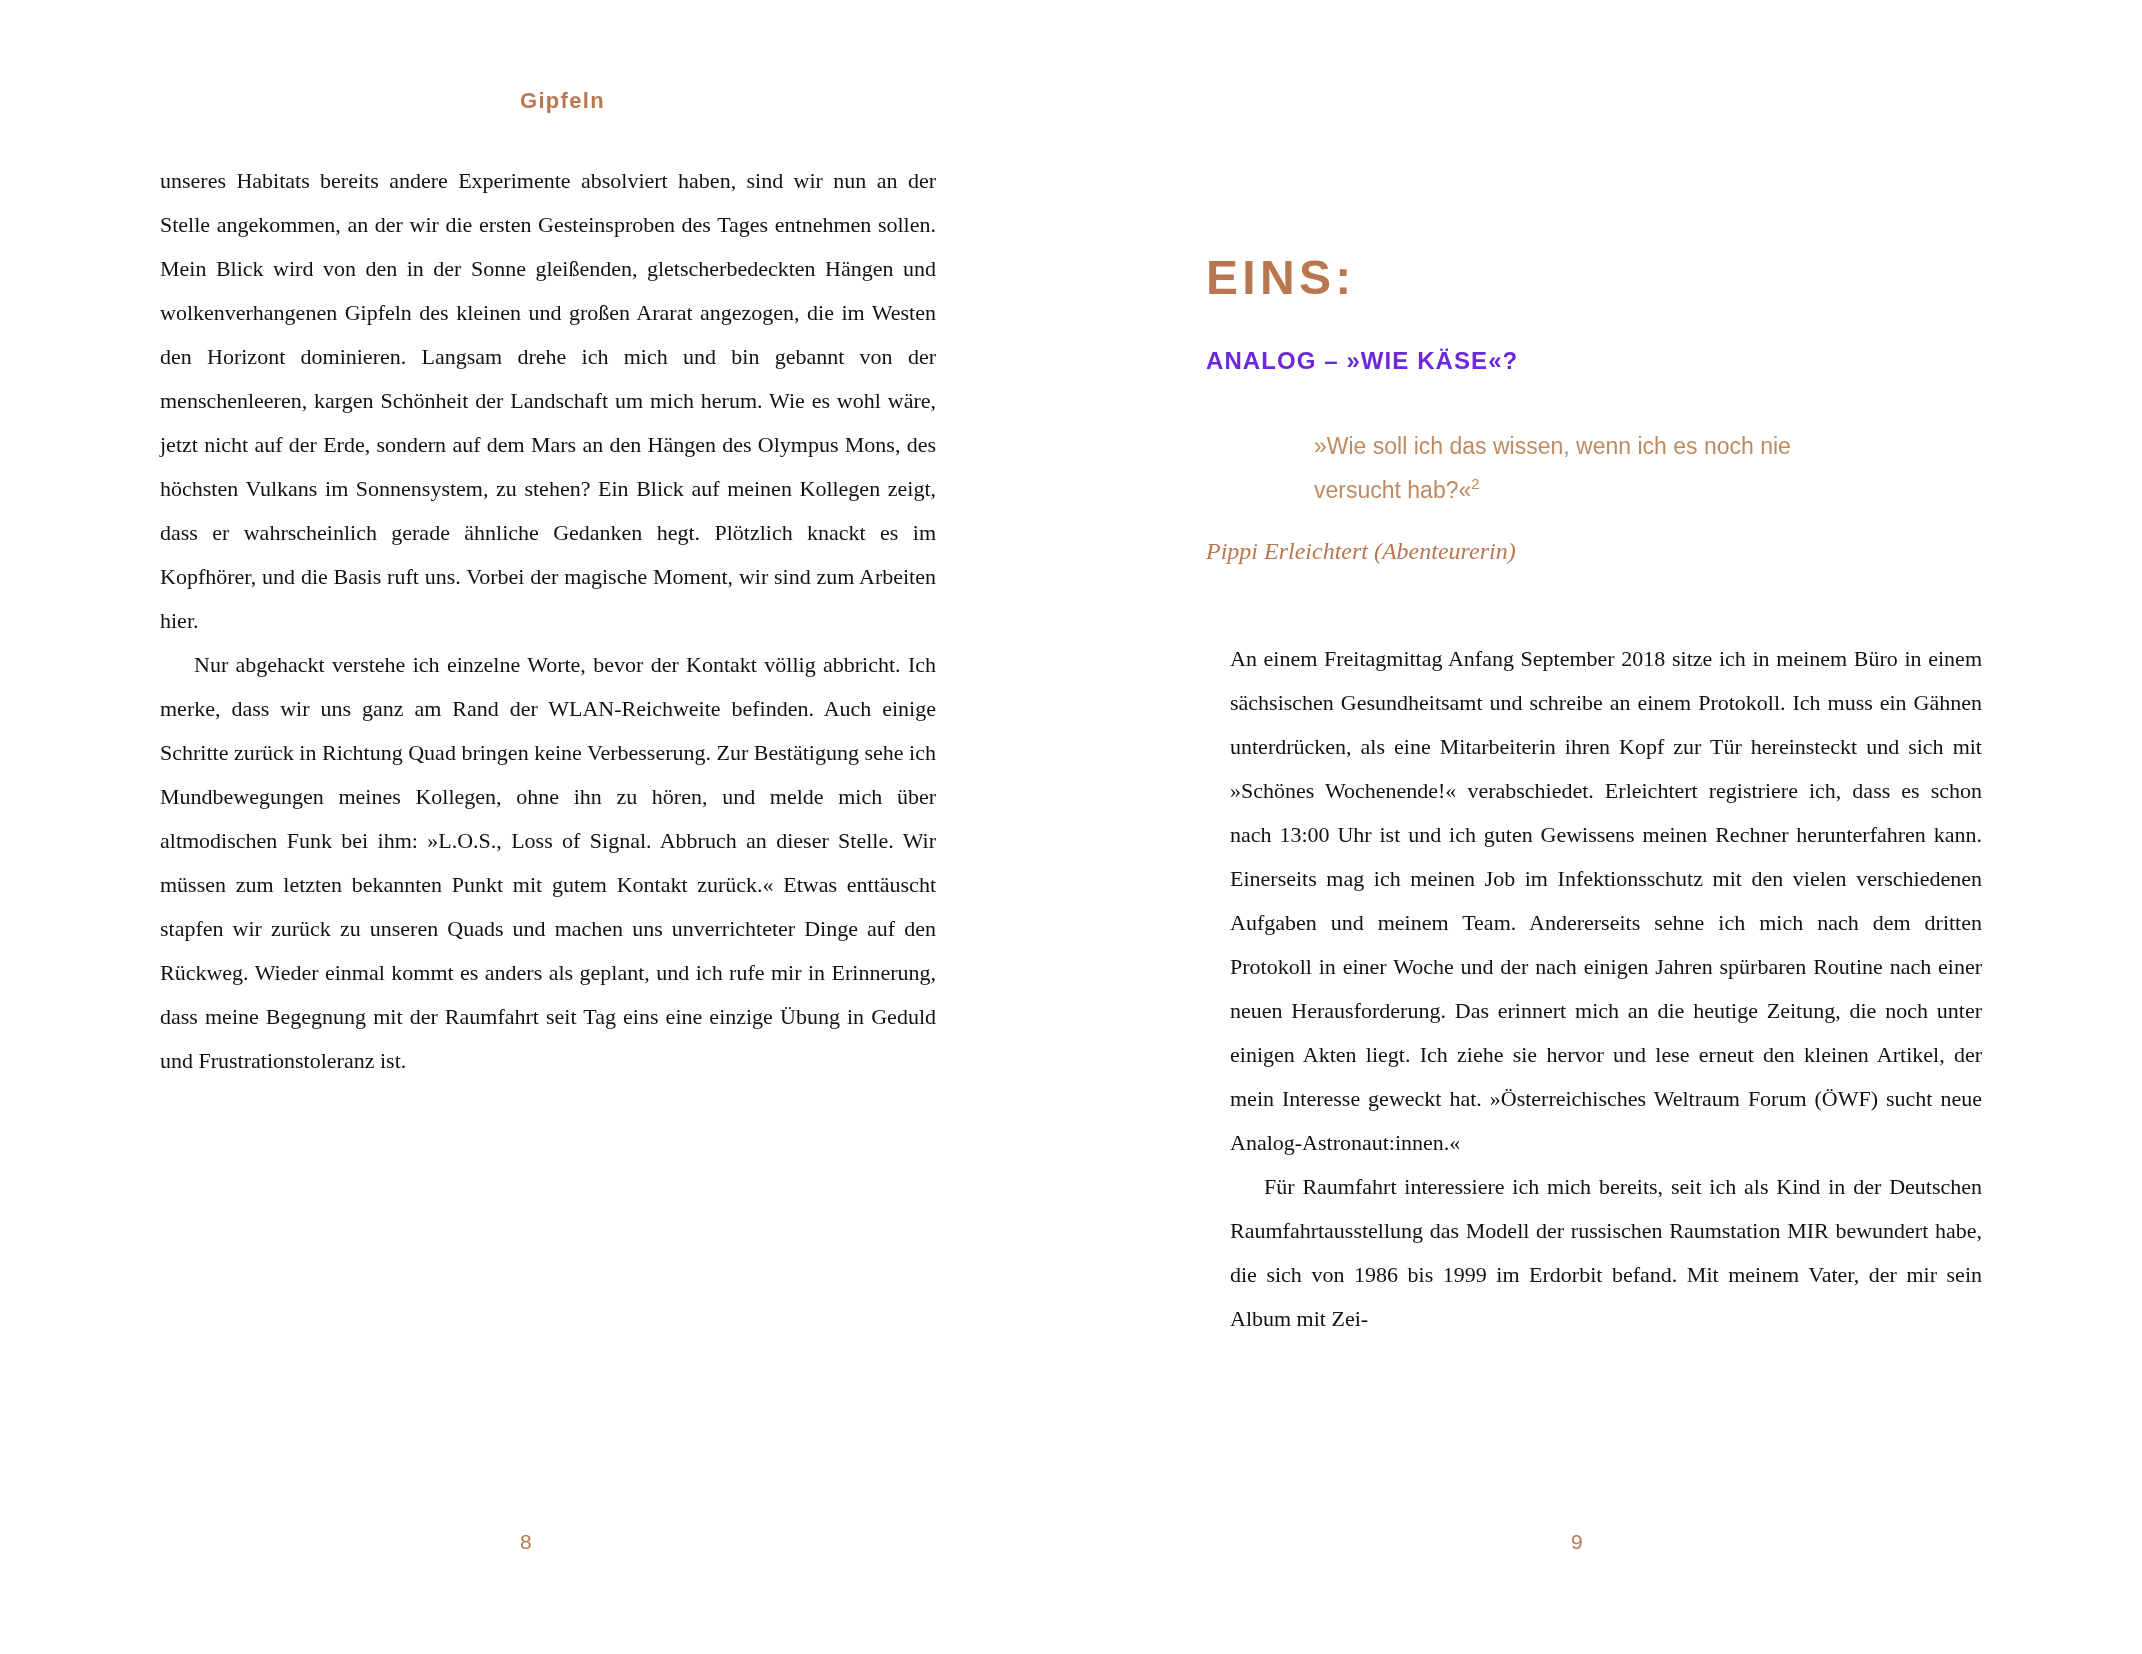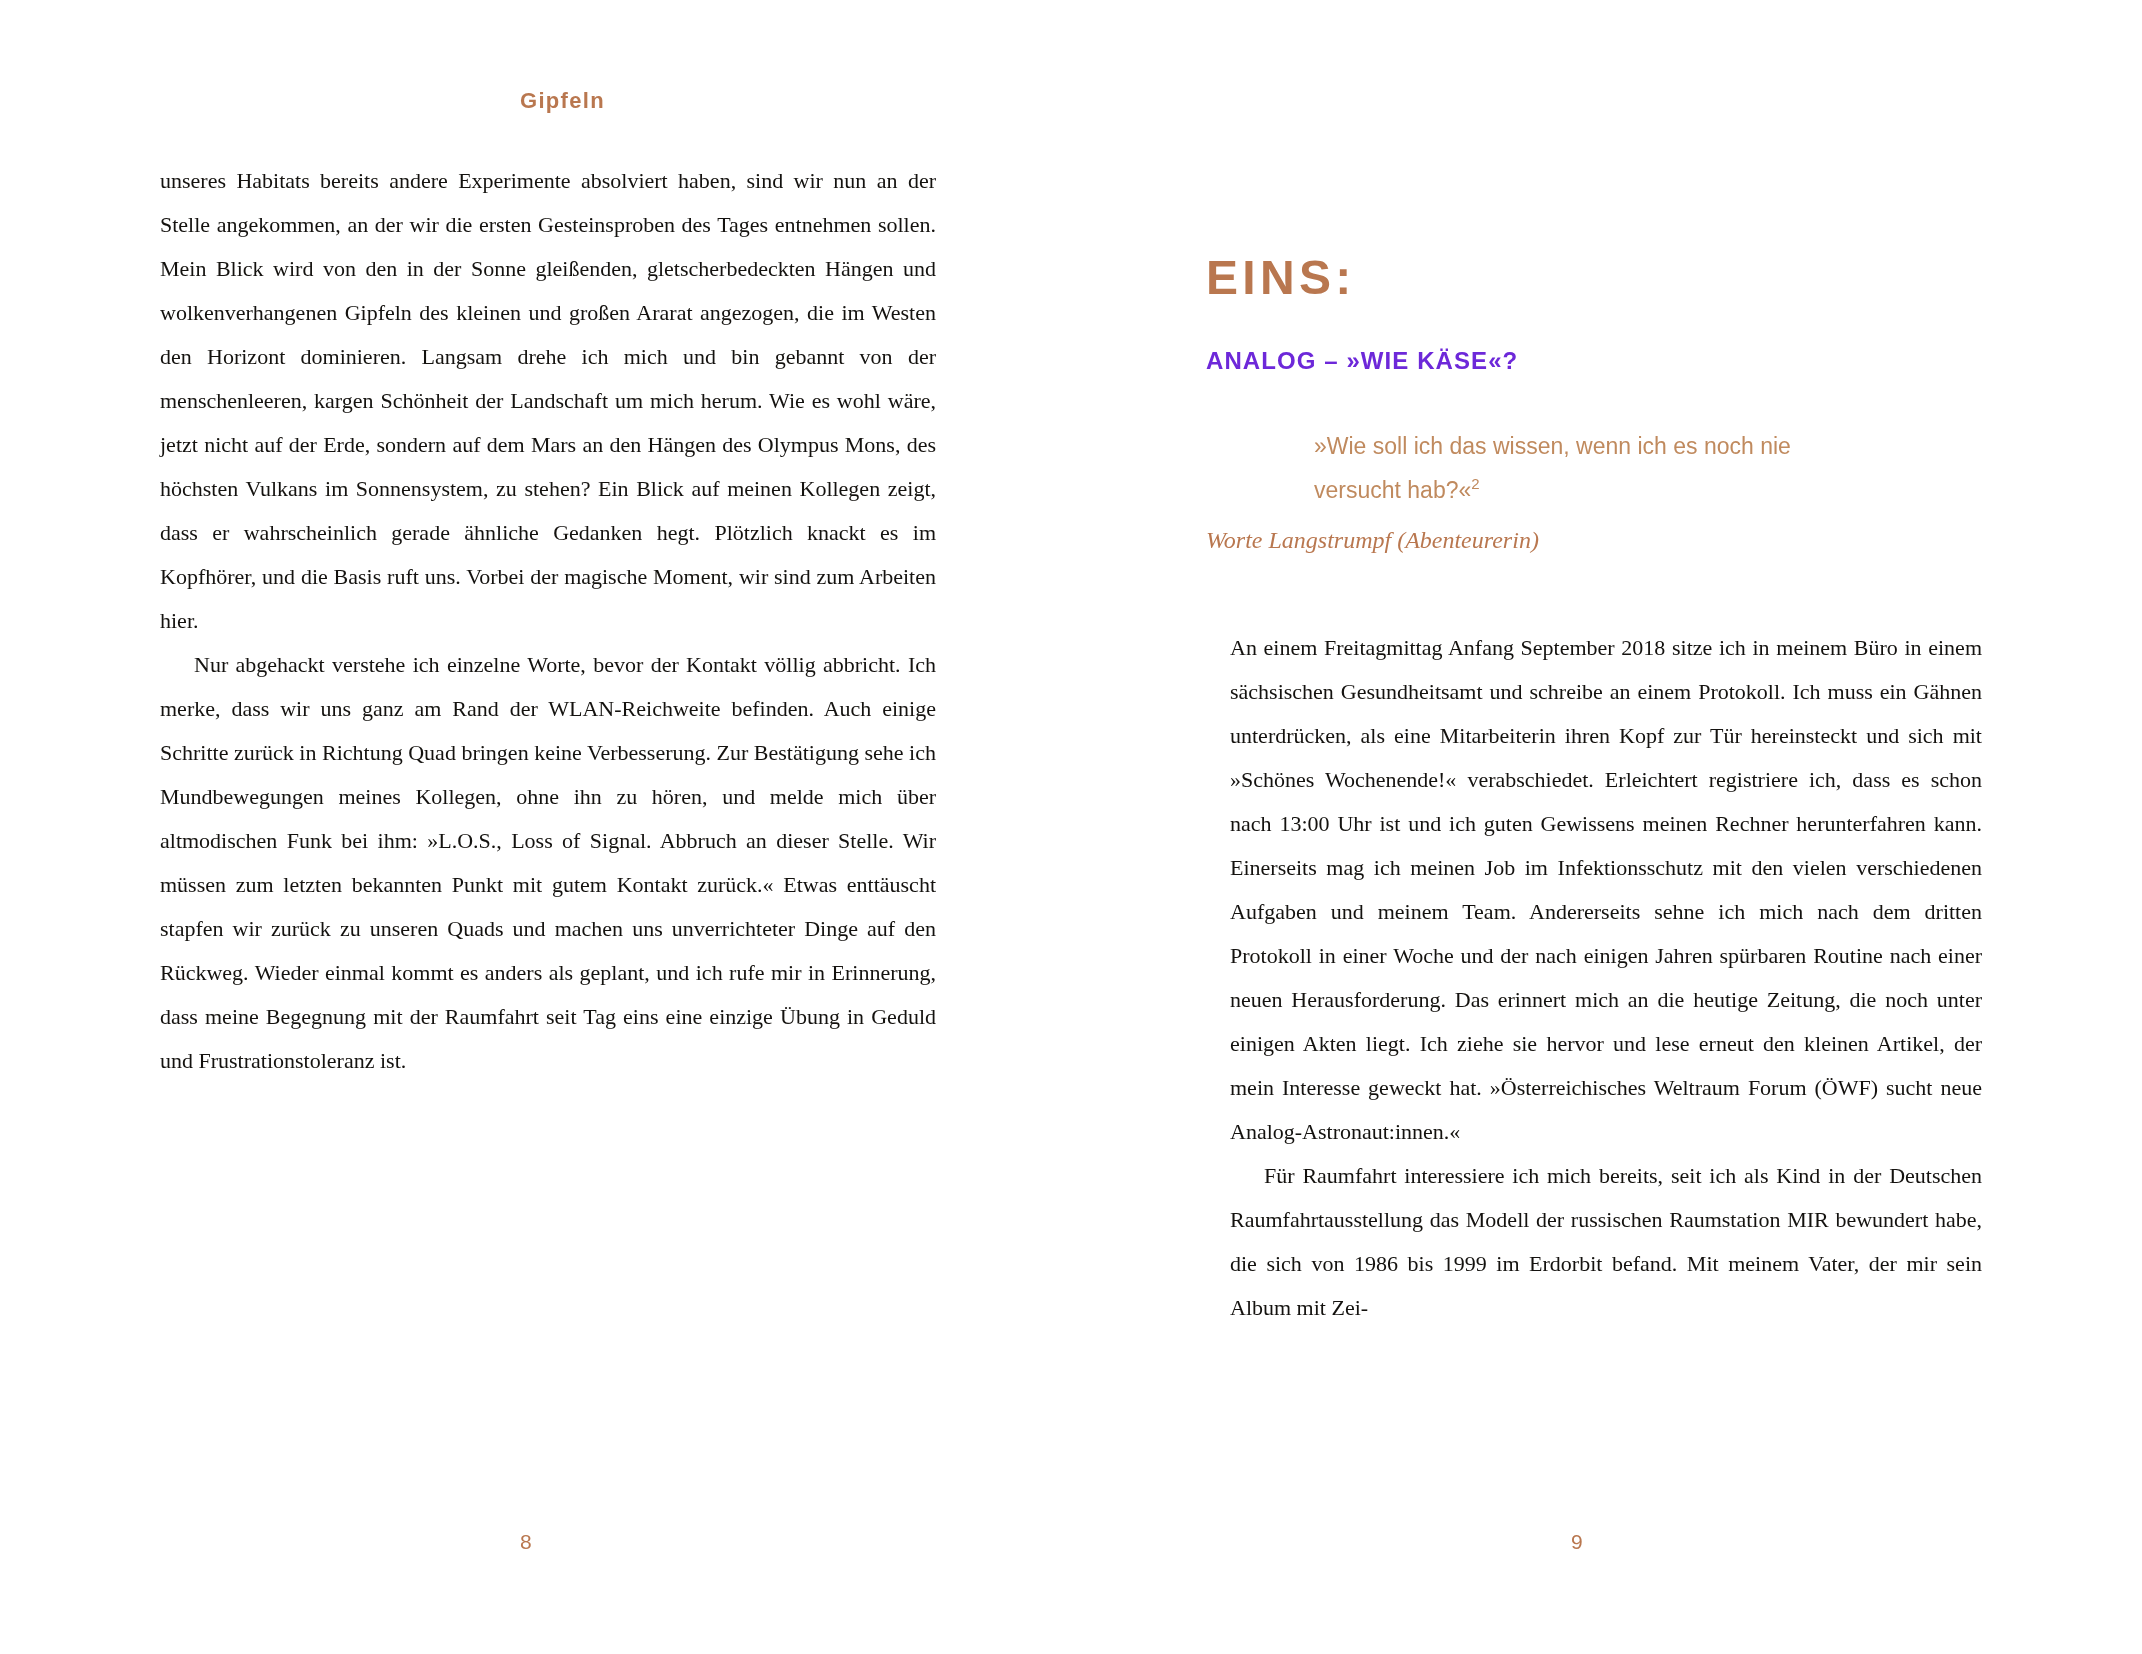--- a/index.html
+++ b/index.html
@@ -80,21 +80,21 @@
     font-weight: 700;
     letter-spacing: 0.045em;
     color: #6d28d9;
     margin: 0 0 52px 0;
   }
   .epigraph {
     font-family: "Liberation Sans", sans-serif;
     font-size: 23px;
     line-height: 38px;
     color: #c08a5e;
-    margin: 0 auto 18px auto;
+    margin: 0 auto 29px auto;
     max-width: 560px;
   }
   .epigraph sup {
     font-size: 15px;
     vertical-align: super;
   }
   .epigraph-source {
     font-family: "Liberation Serif", serif;
     font-style: italic;
     font-size: 24px;
@@ -132,21 +132,21 @@
 
     <div class="folio folio-left">8</div>
   </div>
 
   <div class="page page-right">
 
     <div class="chapter-opener">
       <h1 class="chapter-number">EINS:</h1>
       <h2 class="chapter-title">ANALOG – »WIE KÄSE«?</h2>
       <p class="epigraph"><span>»Wie soll ich das wissen, wenn ich es noch nie versucht hab?«</span><sup>2</sup></p>
-      <p class="epigraph-source">Worte Langstrumpf (Abenteurerin)</p>
+      <p class="epigraph-source">Pippi Erleichtert (Abenteurerin)</p>
     </div>
 
     <div class="chapter-body">
       <p class="body-text">An einem Freitagmittag Anfang September 2018 sitze ich in meinem Büro in einem sächsischen Gesundheitsamt und schreibe an einem Protokoll. Ich muss ein Gähnen unterdrücken, als eine Mitarbeiterin ihren Kopf zur Tür hereinsteckt und sich mit »Schönes Wochenende!« verabschiedet. Erleichtert registriere ich, dass es schon nach 13:00 Uhr ist und ich guten Gewissens meinen Rechner herunterfahren kann. Einerseits mag ich meinen Job im Infektionsschutz mit den vielen verschiedenen Aufgaben und meinem Team. Andererseits sehne ich mich nach dem dritten Protokoll in einer Woche und der nach einigen Jahren spürbaren Routine nach einer neuen Herausforderung. Das erinnert mich an die heutige Zeitung, die noch unter einigen Akten liegt. Ich ziehe sie hervor und lese erneut den kleinen Artikel, der mein Interesse geweckt hat. »Österreichisches Weltraum Forum (ÖWF) sucht neue Analog-Astronaut:innen.«</p>
       <p class="body-text">Für Raumfahrt interessiere ich mich bereits, seit ich als Kind in der Deutschen Raumfahrtausstellung das Modell der russischen Raumstation MIR bewundert habe, die sich von 1986 bis 1999 im Erdorbit befand. Mit meinem Vater, der mir sein Album mit Zei-</p>
     </div>
 
     <div class="folio folio-right">9</div>
   </div>
 

